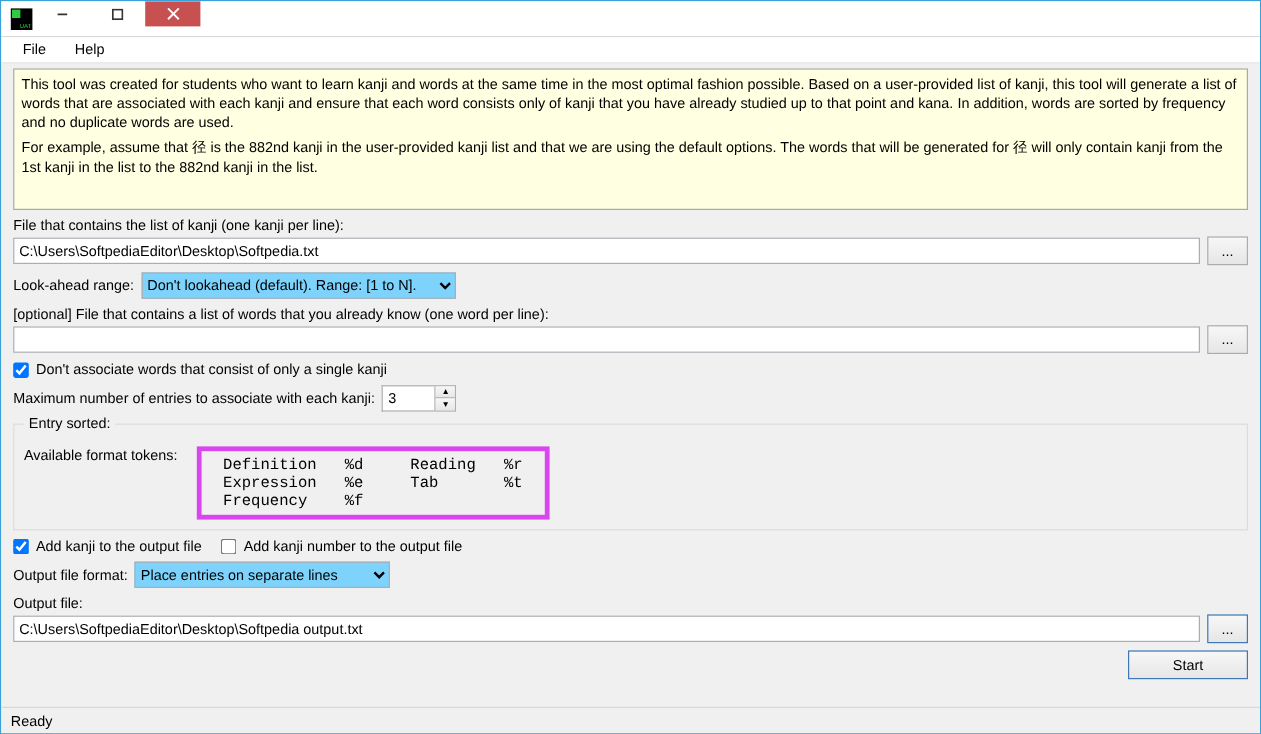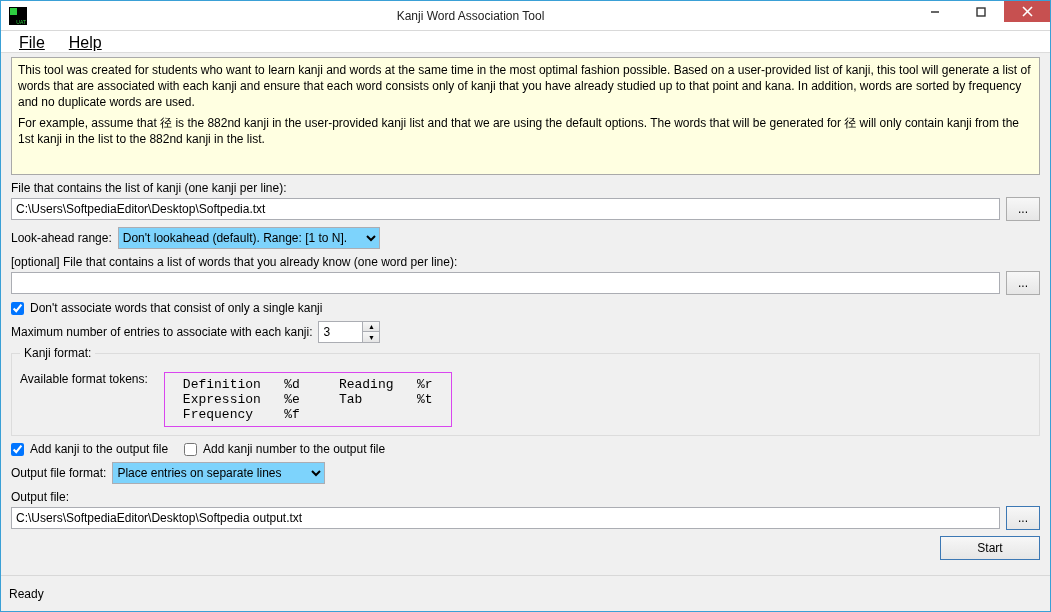--- a/index.html
+++ b/index.html
@@ -9,55 +9,54 @@
   .titlebar .iconbox { width:22px;height:30px;display:flex;align-items:center;justify-content:center; margin-left:6px;}
   .titlebar .appicon { width:18px;height:18px;background:#000;position:relative;display:inline-block;}
   .titlebar .appicon::before{content:"";position:absolute;left:1px;top:1px;width:7px;height:7px;background:#2ecc40;}
   .titlebar .appicon::after{content:"UAT";position:absolute;right:1px;bottom:0;font-size:5px;color:#2ecc40;line-height:5px;}
   .titlebar .title { flex:1; text-align:center; font-size:12px; color:#222; }
   .winbtns { display:flex; height:100%; }
   .winbtn { width:46px; height:21px; display:flex; align-items:center; justify-content:center; color:#333; font-size:11px; }
   .winbtn.close { background:#c75050; color:#fff; width:46px; height:21px; font-size:13px; }
   .winbtn svg{display:block;}
   .menubar { height:22px; background:#fff; display:flex; align-items:stretch; padding-left:8px; gap:4px; border-bottom:1px solid #dcdcdc;}
-  .menuitem { padding:3px 10px; font-size:16px;text-decoration:underline; }
+  .menuitem { padding:3px 10px; font-size:12px; }
   .content { flex:1; background:#f0f0f0; padding:4px 10px 0 10px; overflow:hidden; display:flex; flex-direction:column; gap:6px;}
   .infobox { background:#ffffe1; border:1px solid #a9a9a9; padding:4px 6px; font-size:12px; line-height:1.35; height:118px; }
   .infobox p{margin:0 0 4px 0;}
   .row { display:flex; align-items:center; gap:6px; }
   .row label, .lbl{ font-size:12px; }
   input[type=text].txt { height:22px; border:1px solid #abadb3; background:#fff; padding:2px 4px; font-family:inherit; font-size:12px; }
   .txt.fill{ flex:1; }
   button.browse { width:34px; height:24px; border:1px solid #acacac; background:linear-gradient(#f7f7f7,#e6e6e6); font-size:12px; padding:0;}
   button.start { width:100px;height:24px; border:1px solid #3c78b4; background:linear-gradient(#f7f7f7,#e6e6e6); font-size:12px;}
   select.sel { height:22px; border:1px solid #abadb3; font-family:inherit; font-size:12px; background:#7dd3fc;}
   .cb { display:inline-flex; align-items:center; gap:6px; font-size:12px; }
   .cb input{ width:13px;height:13px; margin:0;}
   .spinwrap{display:inline-flex;align-items:stretch;}
   .spinwrap input{width:44px;height:22px;border:1px solid #abadb3;padding:2px 4px;font-family:inherit;font-size:12px;border-right:none;}
   .spinbtns{display:flex;flex-direction:column;border:1px solid #abadb3;}
   .spinbtns .sb{width:16px;height:10px;display:flex;align-items:center;justify-content:center;background:linear-gradient(#f7f7f7,#e6e6e6);font-size:7px;line-height:1;}
   .spinbtns .sb:first-child{border-bottom:1px solid #abadb3;}
   .groupbox { border:1px solid #dcdcdc; position:relative; padding:10px 8px 8px 8px; margin-top:4px;}
   .groupbox .legend{ position:absolute; top:-8px; left:8px; background:#f0f0f0; padding:0 4px; font-size:12px;}
-  .tokentbl { border:1px solid #d946ef; margin-left:10px; padding:4px 18px; font-family:"Courier New",monospace; font-size:13px; display:inline-block;}
+  .tokentbl { border:4px solid #d946ef; margin-left:10px; padding:4px 18px; font-family:"Courier New",monospace; font-size:13px; display:inline-block;}
   .tokentbl .trow{display:flex;}
   .tokentbl .tc{white-space:pre;}
-  .statusbar { height:36px; background:#f0f0f0; border-top:1px solid #d8d8d8; display:flex; align-items:center; padding-left:8px; font-size:12px;}
+  .statusbar { height:22px; background:#f0f0f0; border-top:1px solid #d8d8d8; display:flex; align-items:center; padding-left:8px; font-size:12px;}
   .rightbtn{ margin-left:auto; }
 </style>
 </head>
 <body>
 
 <div class="window">
   <div class="titlebar">
     <div class="iconbox">
         <span class="appicon"></span>
       </div>
-    <div class="title">Kanji Word Association Tool</div>
     <div class="winbtns">
       <div class="winbtn">
         <svg width="10" height="10">
             <line x1="1" y1="5" x2="9" y2="5" stroke="#333" stroke-width="1.5"></line>
           </svg>
       </div>
       <div class="winbtn">
         <svg width="10" height="10">
             <rect x="1" y="1" width="8" height="8" fill="none" stroke="#333" stroke-width="1.4"></rect>
           </svg>
@@ -115,21 +114,21 @@
       <span class="spinwrap">
         <input type="text" value="3" style="">
         <span class="spinbtns">
           <span class="sb">▲</span>
           <span class="sb">▼</span>
         </span>
       </span>
     </div>
 
     <div class="groupbox">
-      <div class="legend">Kanji format:</div>
+      <div class="legend">Entry sorted:</div>
       <div class="row" style="margin-top:8px;align-items:flex-start;">
         <span class="lbl">Available format tokens:</span>
         <div class="tokentbl">
           <div class="trow">
               <span class="tc">Definition</span>
               <span class="tc">   </span>
               <span class="tc">%d</span>
               <span class="tc">     </span>
               <span class="tc">Reading</span>
               <span class="tc">   </span>

